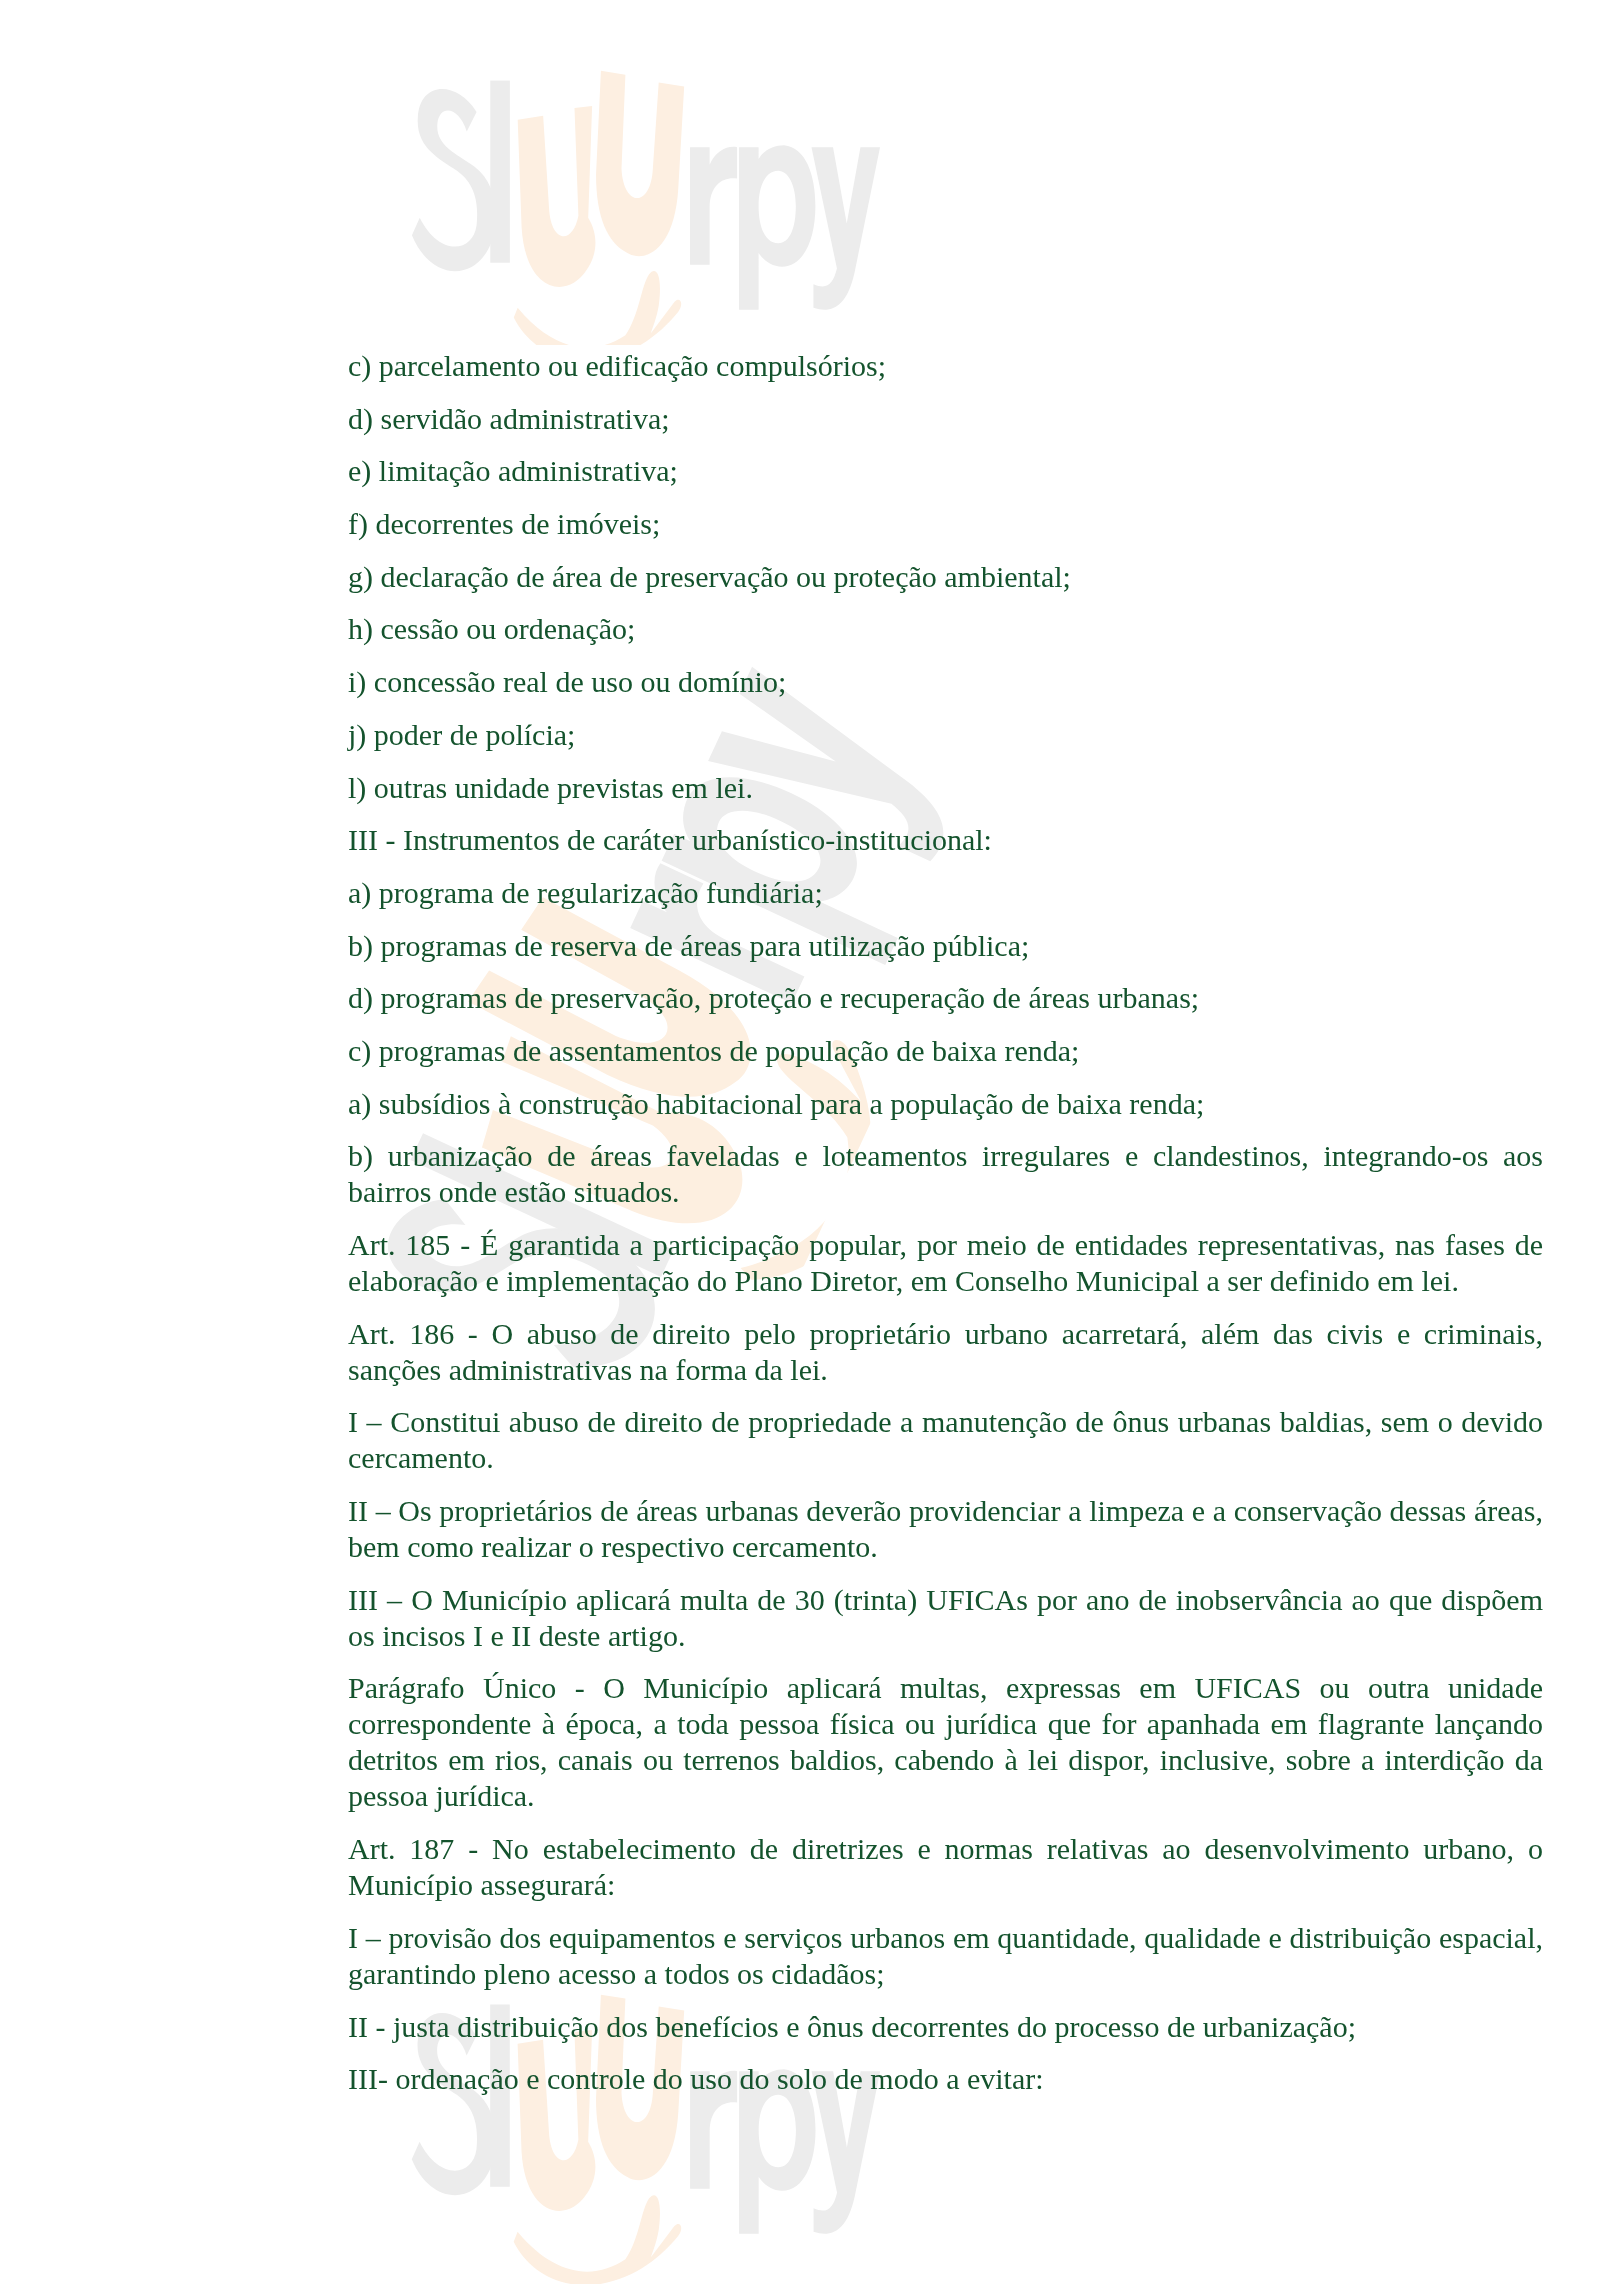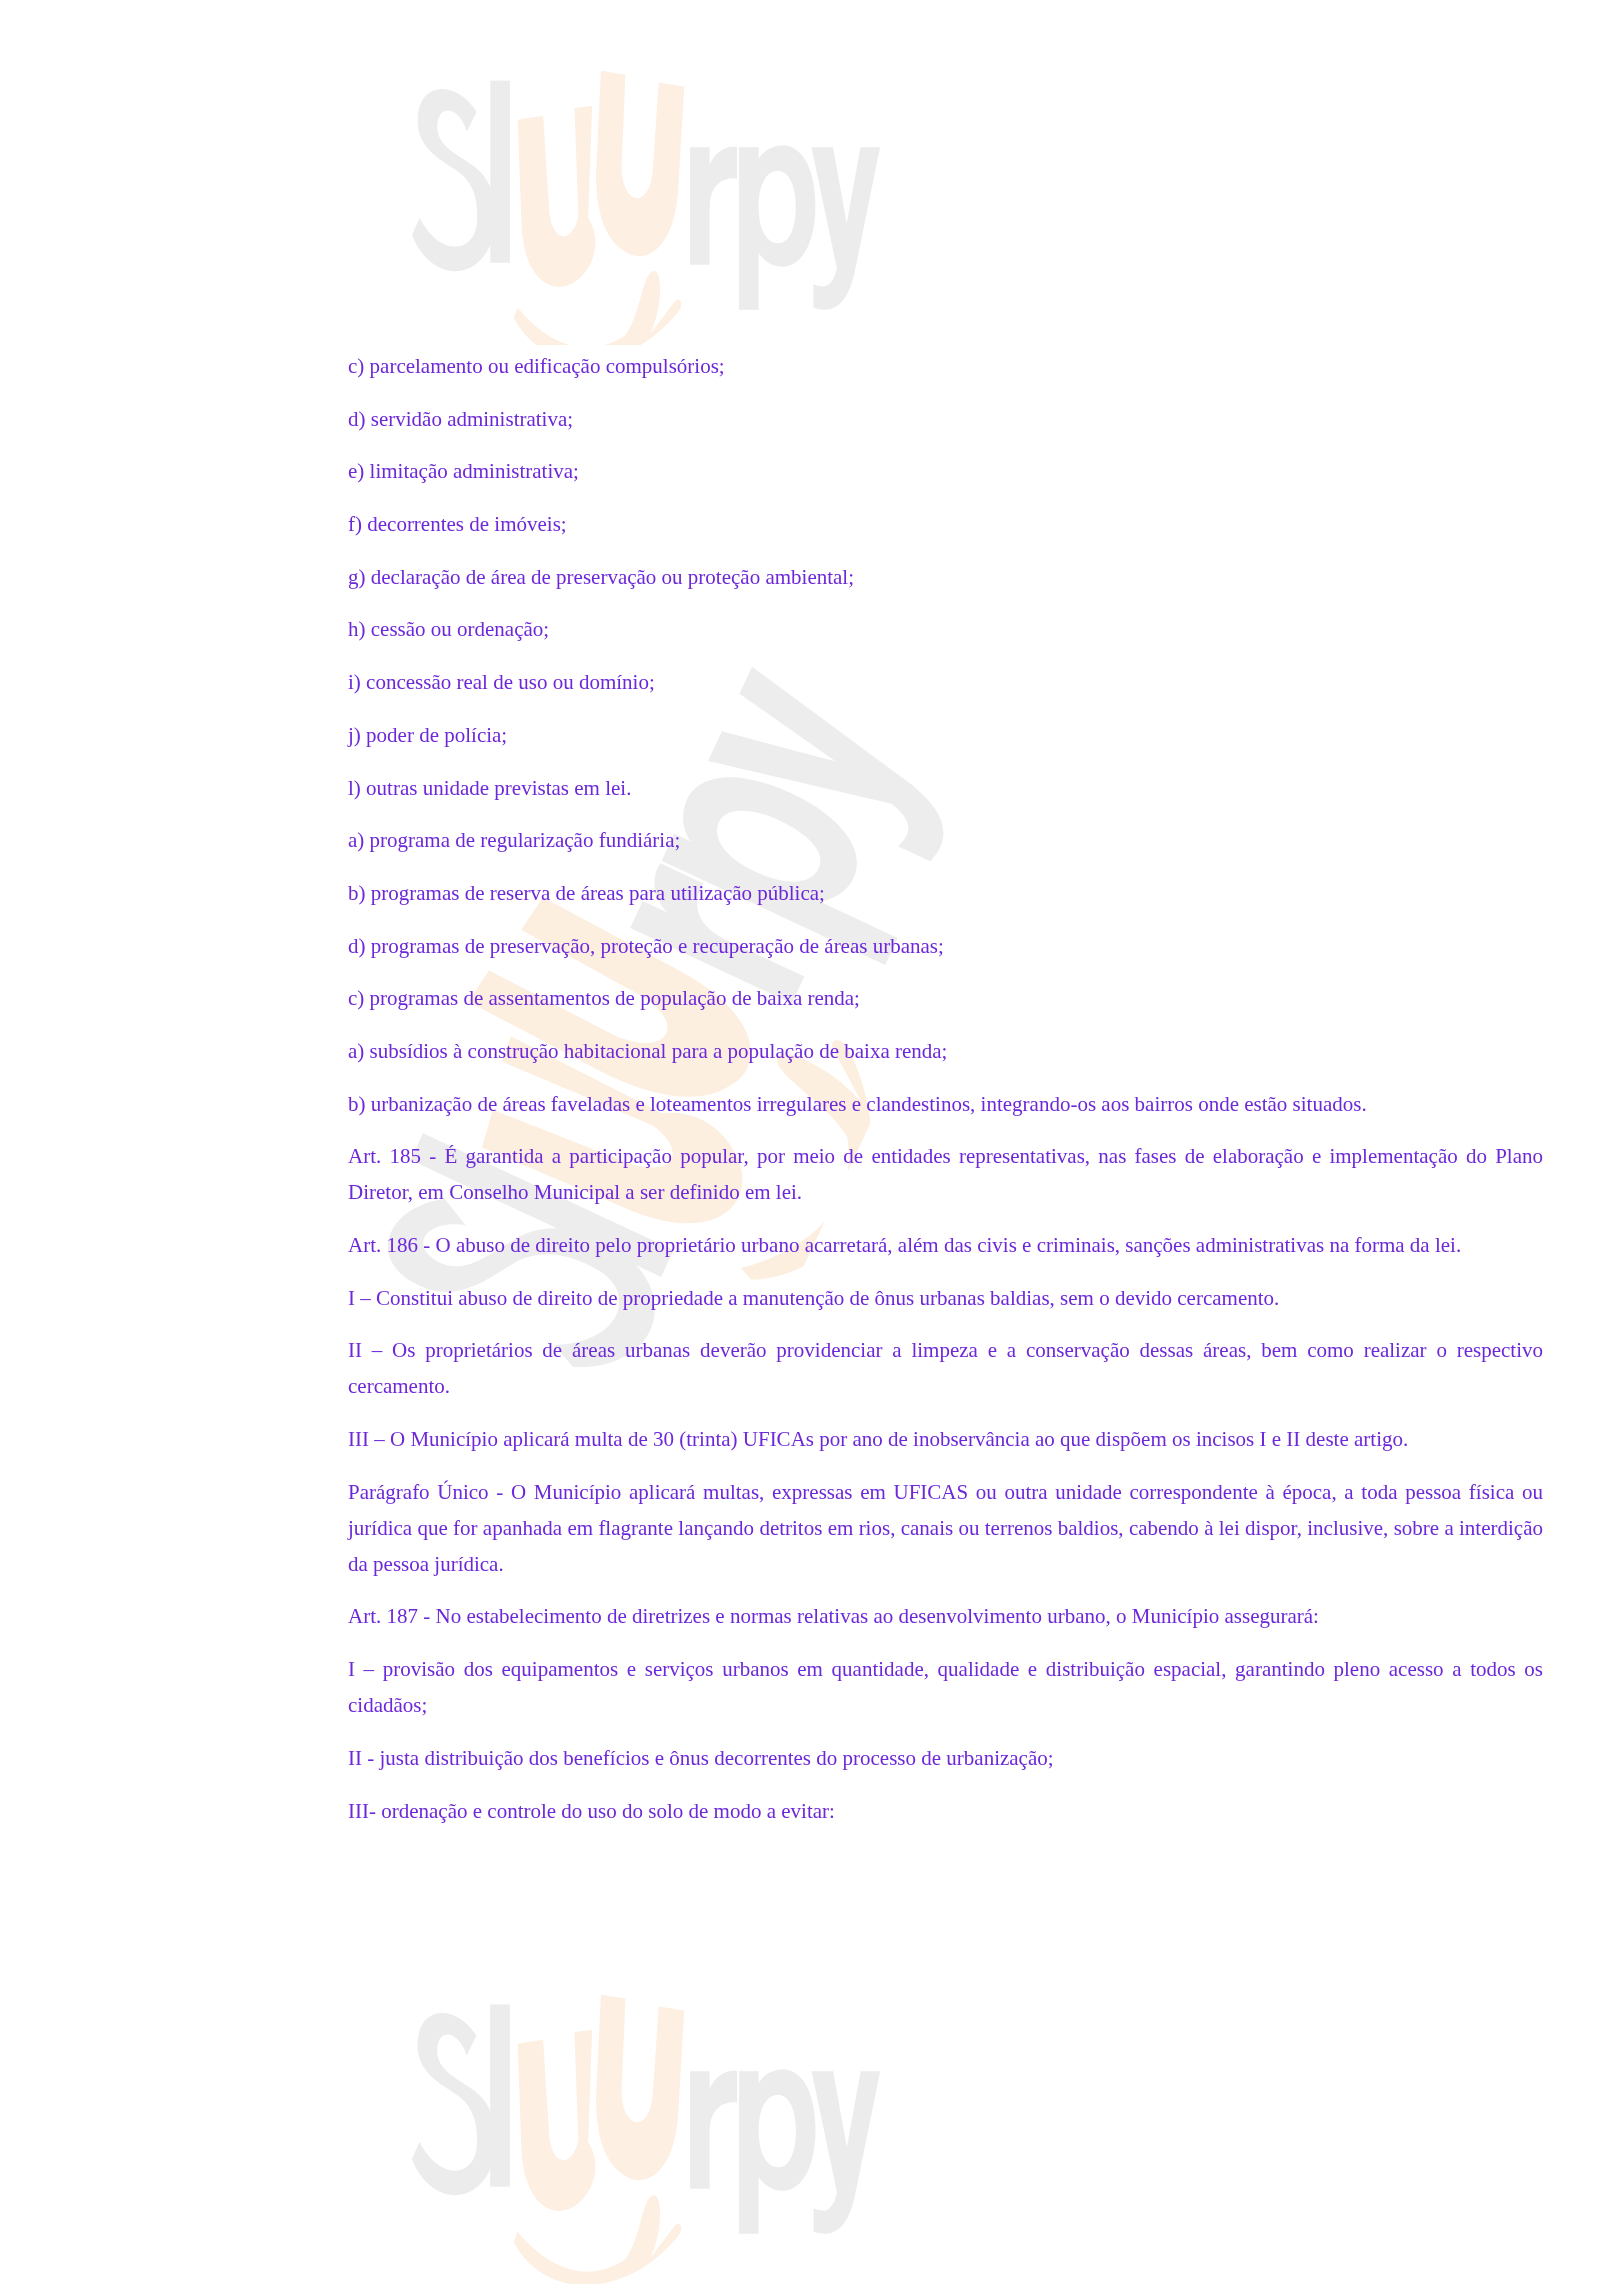--- a/index.html
+++ b/index.html
@@ -2,21 +2,21 @@
 <html><head>
 <meta charset="utf-8">
 <style>
   html, body { margin: 0; padding: 0; background: #ffffff; }
   body { width: 1621px; height: 2293px; position: relative; overflow: hidden; }
   .wm { position: absolute; pointer-events: none; z-index: 0; }
   .wm svg { display: block; }
   .content {
     position: absolute; left: 348px; top: 348px; width: 1195px; z-index: 1;
     font-family: "Liberation Serif", "DejaVu Serif", serif;
-    font-size: 21px; line-height: 36px; color: #6d28d9;
+    font-size: 30px; line-height: 36px; color: #14532d;
   }
   .content p { margin: 0 0 16.7px 0; text-align: justify; }
 </style>
 </head>
 <body>
 
 <div class="wm" style="left:400px; top:61px;">
   <svg width="490" height="284" viewBox="0 0 500 290">
 
     <path d="M78 52 C58 20 20 20 18 58 C16 88 40 100 58 112 C78 126 80 148 78 168 C74 196 40 200 20 160 L12 178 C30 222 72 226 90 192 C104 166 100 126 76 108 C56 94 36 86 38 64 C40 44 60 46 68 72 Z" fill="#ececec"></path>
@@ -66,20 +66,21 @@
 <div class="content">
   <p>c) parcelamento ou edificação compulsórios;</p>
   <p>d) servidão administrativa;</p>
   <p>e) limitação administrativa;</p>
   <p>f) decorrentes de imóveis;</p>
   <p>g) declaração de área de preservação ou proteção ambiental;</p>
   <p>h) cessão ou ordenação;</p>
   <p>i) concessão real de uso ou domínio;</p>
   <p>j) poder de polícia;</p>
   <p>l) outras unidade previstas em lei.</p>
+  <p>III - Instrumentos de caráter urbanístico-institucional:</p>
   <p>a) programa de regularização fundiária;</p>
   <p>b) programas de reserva de áreas para utilização pública;</p>
   <p>d) programas de preservação, proteção e recuperação de áreas urbanas;</p>
   <p>c) programas de assentamentos de população de baixa renda;</p>
   <p>a) subsídios à construção habitacional para a população de baixa renda;</p>
   <p>b) urbanização de áreas faveladas e loteamentos irregulares e clandestinos, integrando-os aos bairros onde estão situados.</p>
   <p>Art. 185 - É garantida a participação popular, por meio de entidades representativas, nas fases de elaboração e implementação do Plano Diretor, em Conselho Municipal a ser definido em lei.</p>
   <p>Art. 186 - O abuso de direito pelo proprietário urbano acarretará, além das civis e criminais, sanções administrativas na forma da lei.</p>
   <p>I – Constitui abuso de direito de propriedade a manutenção de ônus urbanas baldias, sem o devido cercamento.</p>
   <p>II – Os proprietários de áreas urbanas deverão providenciar a limpeza e a conservação dessas áreas, bem como realizar o respectivo cercamento.</p>

